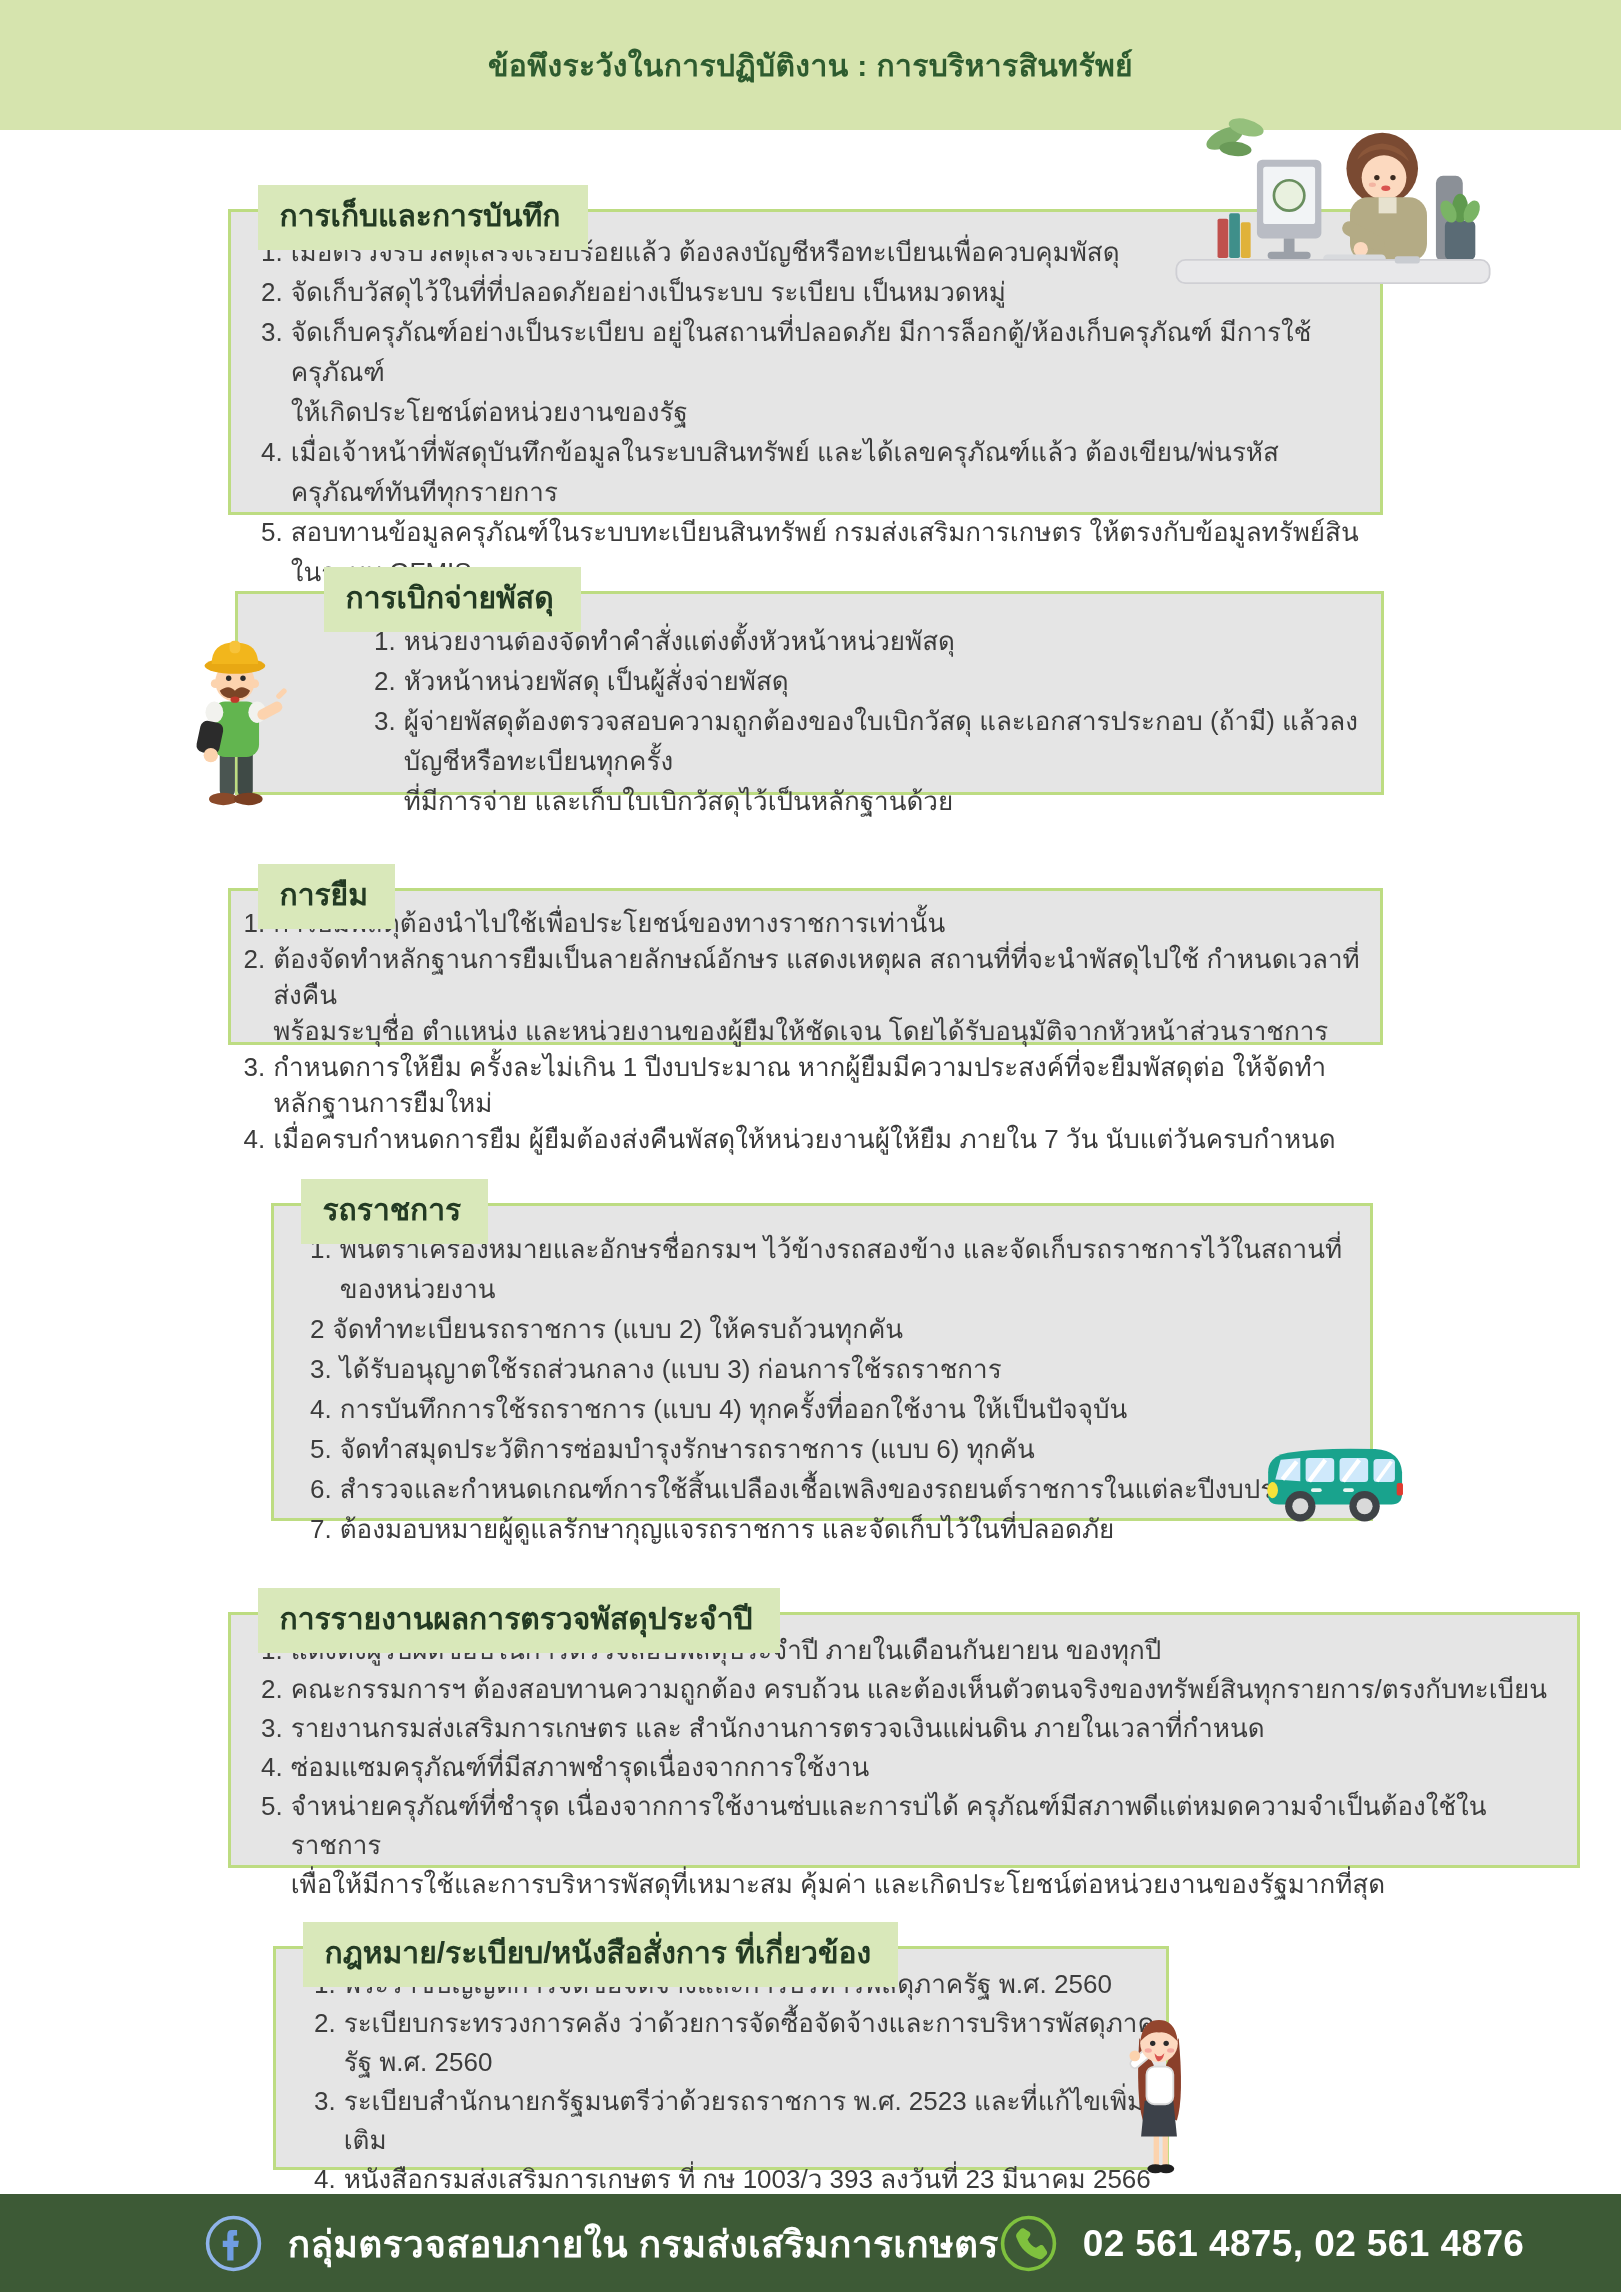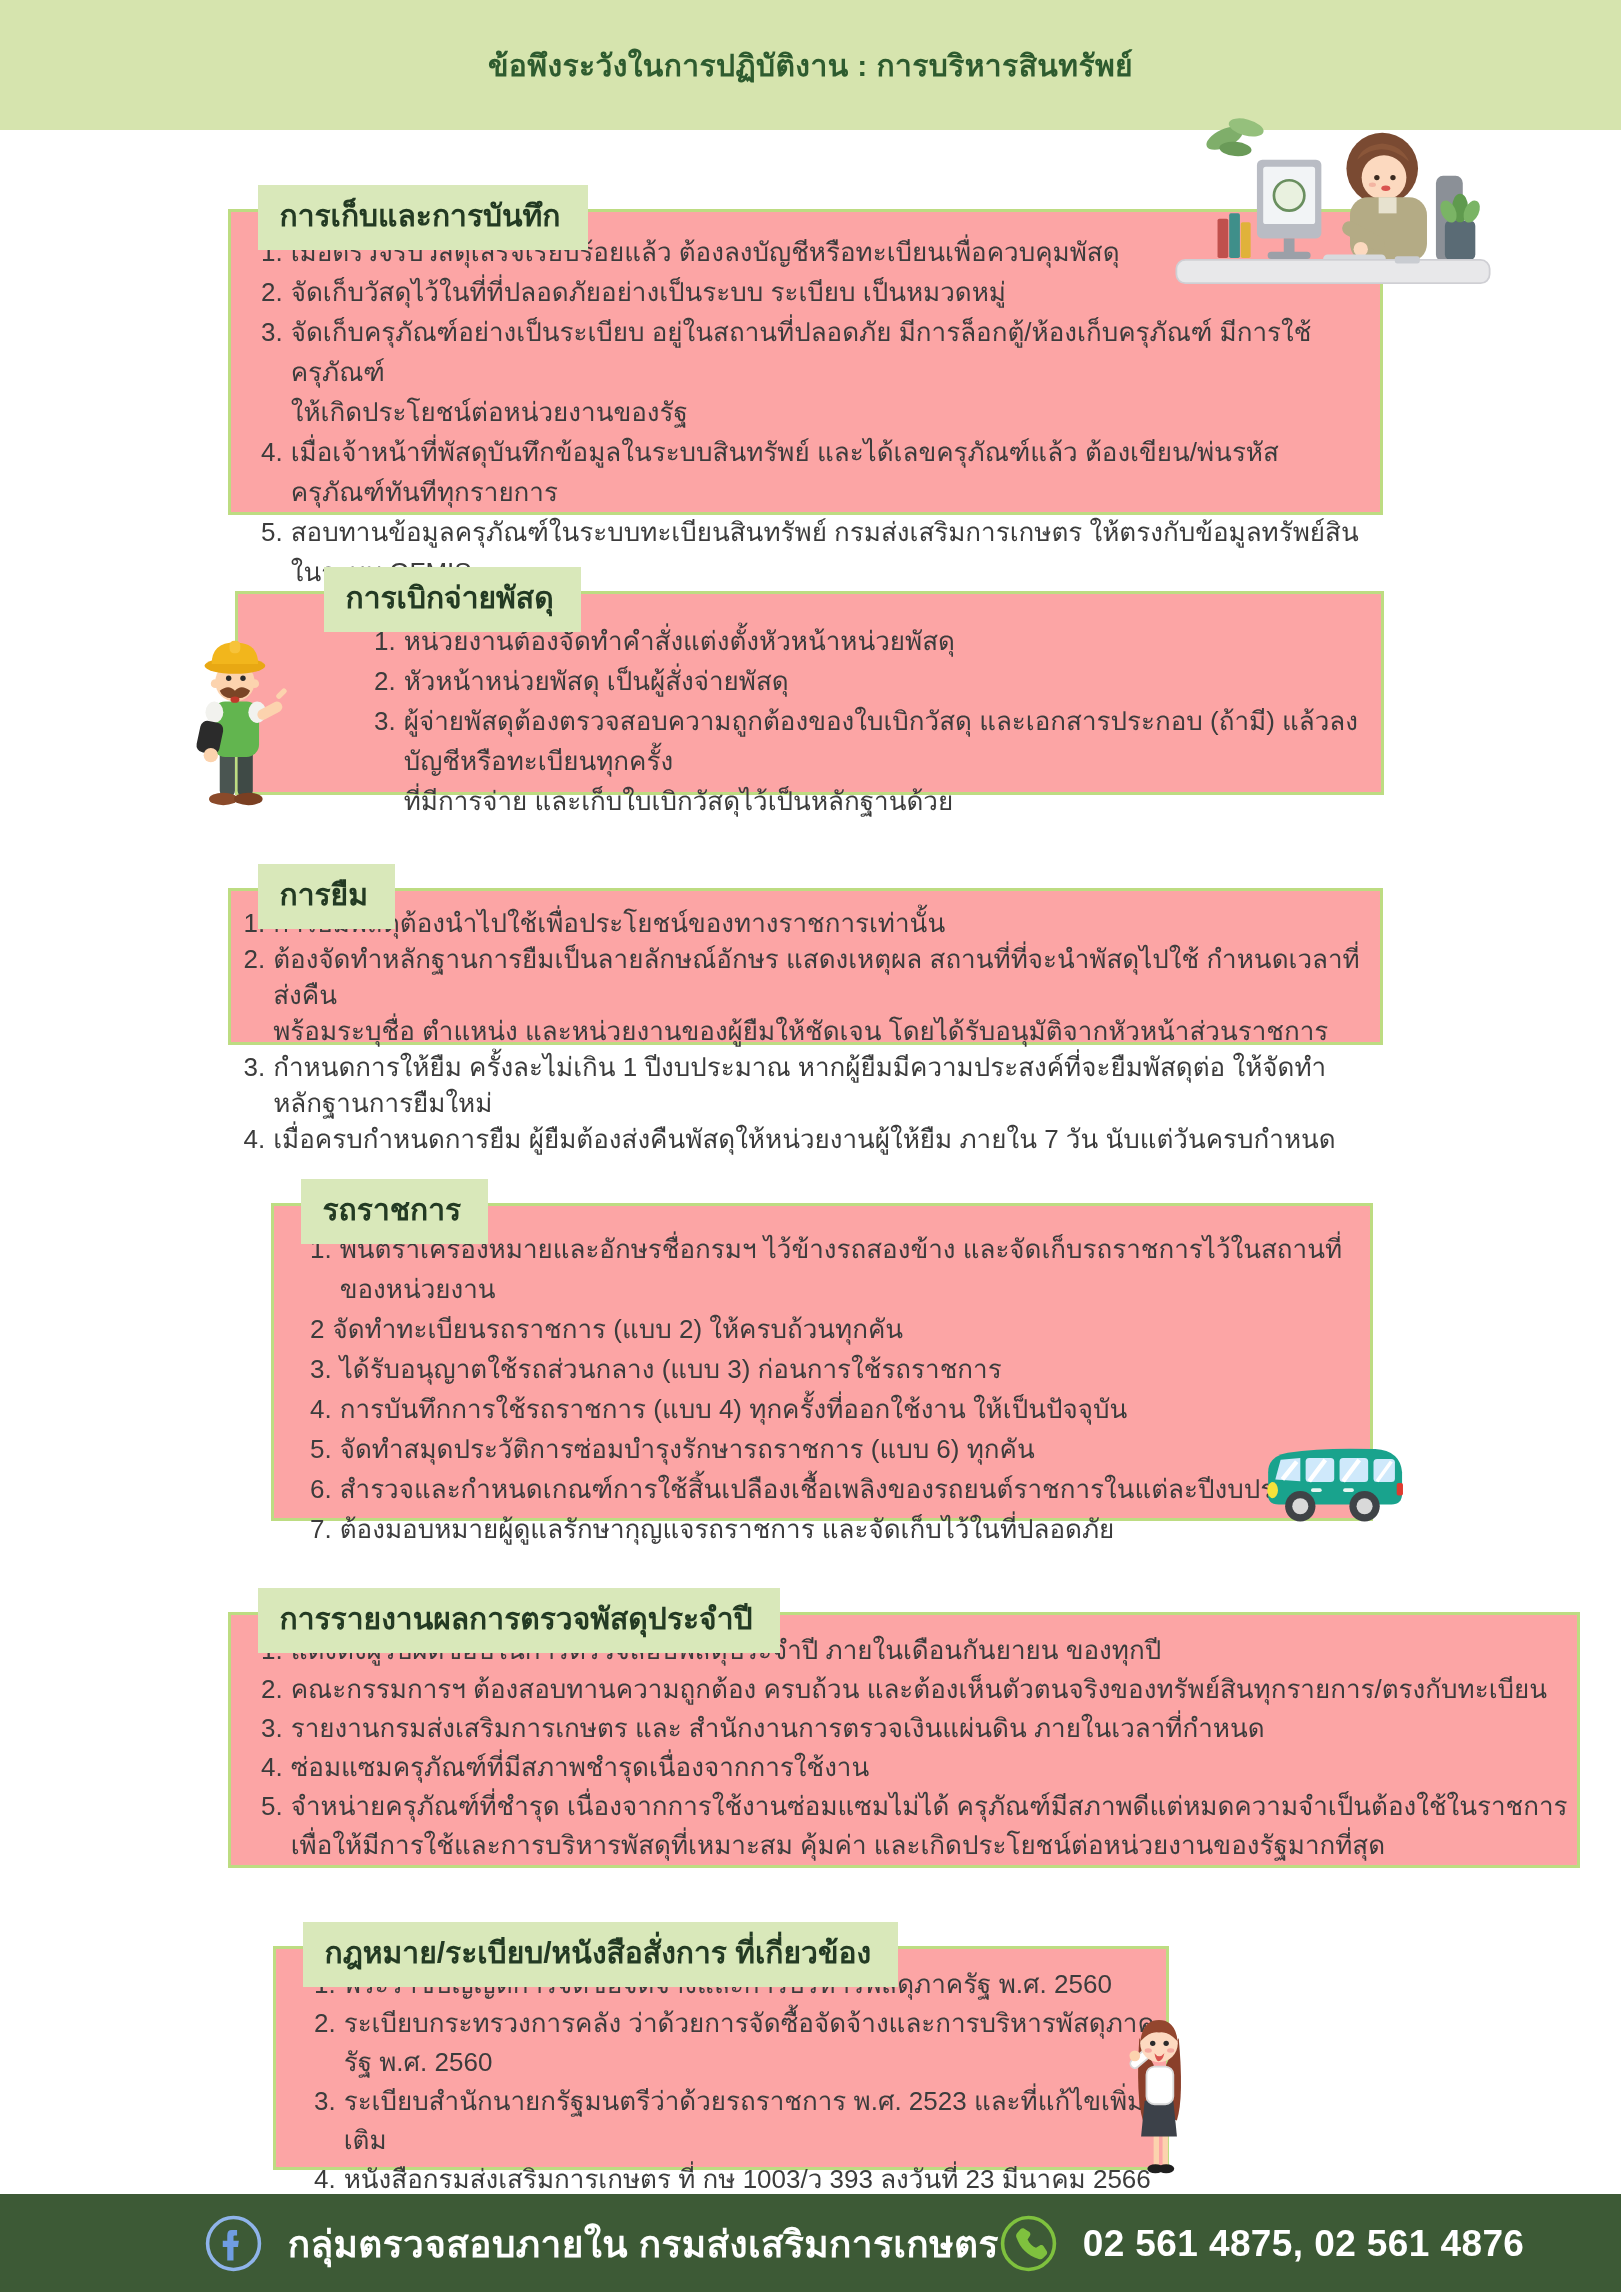--- a/index.html
+++ b/index.html
@@ -8,21 +8,21 @@
     font-family:"Liberation Sans","DejaVu Sans",sans-serif;color:#3a3a3a;
   }
   
   .banner{
     position:absolute;left:0;top:0;width:1621px;height:130px;background:#d6e4ae;
     display:flex;align-items:center;justify-content:center;
   }
   .banner h1{margin:0;font-size:30px;font-weight:bold;color:#2e5b2f;letter-spacing:0.4px;}
   
   .section{
-    position:absolute;box-sizing:border-box;background:#fca5a5;
+    position:absolute;box-sizing:border-box;background:#e5e5e5;
     border:3.6px solid #bddc82;
   }
   .tag{
     position:absolute;top:-27px;left:27px;background:#d9e8ba;
     padding:7.2px 27px 10.7px 21.5px;white-space:nowrap;
   }
   .tag-label{font-size:30px;font-weight:bold;color:#233a23;}
   .items{padding:19.7px 9px 0 30px;font-size:26px;line-height:40px;color:#3c3c3c;}
   .row{display:flex;align-items:flex-start;}
   .num{flex:0 0 auto;margin-right:8px;}
@@ -198,21 +198,21 @@
           <div class="row">
             <span class="num">3.</span>
             <span class="txt">รายงานกรมส่งเสริมการเกษตร และ สำนักงานการตรวจเงินแผ่นดิน ภายในเวลาที่กำหนด</span>
           </div>
           <div class="row">
             <span class="num">4.</span>
             <span class="txt">ซ่อมแซมครุภัณฑ์ที่มีสภาพชำรุดเนื่องจากการใช้งาน</span>
           </div>
           <div class="row">
             <span class="num">5.</span>
-            <span class="txt">จำหน่ายครุภัณฑ์ที่ชำรุด เนื่องจากการใช้งานซ่อมแซมไม่ได้ ครุภัณฑ์มีสภาพดีแต่หมดความจำเป็นต้องใช้ในราชการ
+            <span class="txt">จำหน่ายครุภัณฑ์ที่ชำรุด เนื่องจากการใช้งานซ่บและการบ่ได้ ครุภัณฑ์มีสภาพดีแต่หมดความจำเป็นต้องใช้ในราชการ
 เพื่อให้มีการใช้และการบริหารพัสดุที่เหมาะสม คุ้มค่า และเกิดประโยชน์ต่อหน่วยงานของรัฐมากที่สุด</span>
           </div>
         </div>
   </section>
 
   <section class="section sec-6">
     <div class="tag">
       <span class="tag-label">กฎหมาย/ระเบียบ/หนังสือสั่งการ ที่เกี่ยวข้อง</span>
     </div>
     <div class="items">

